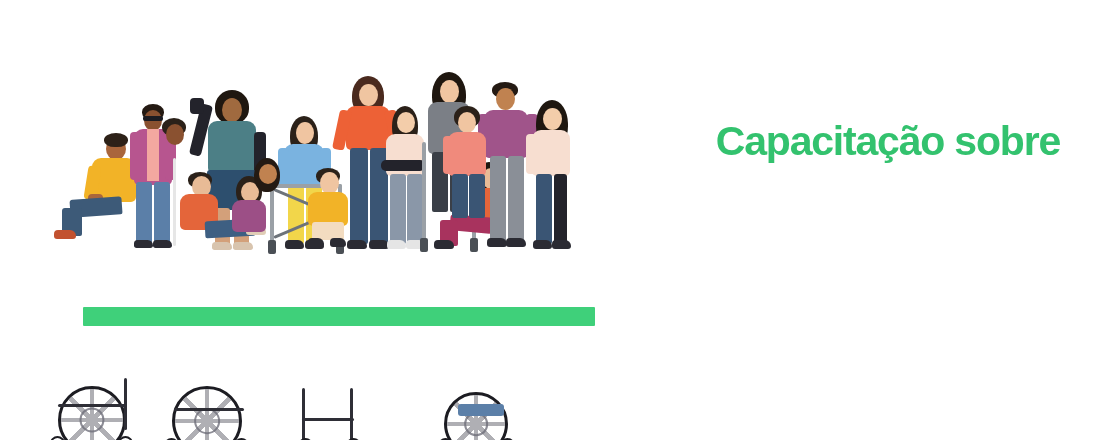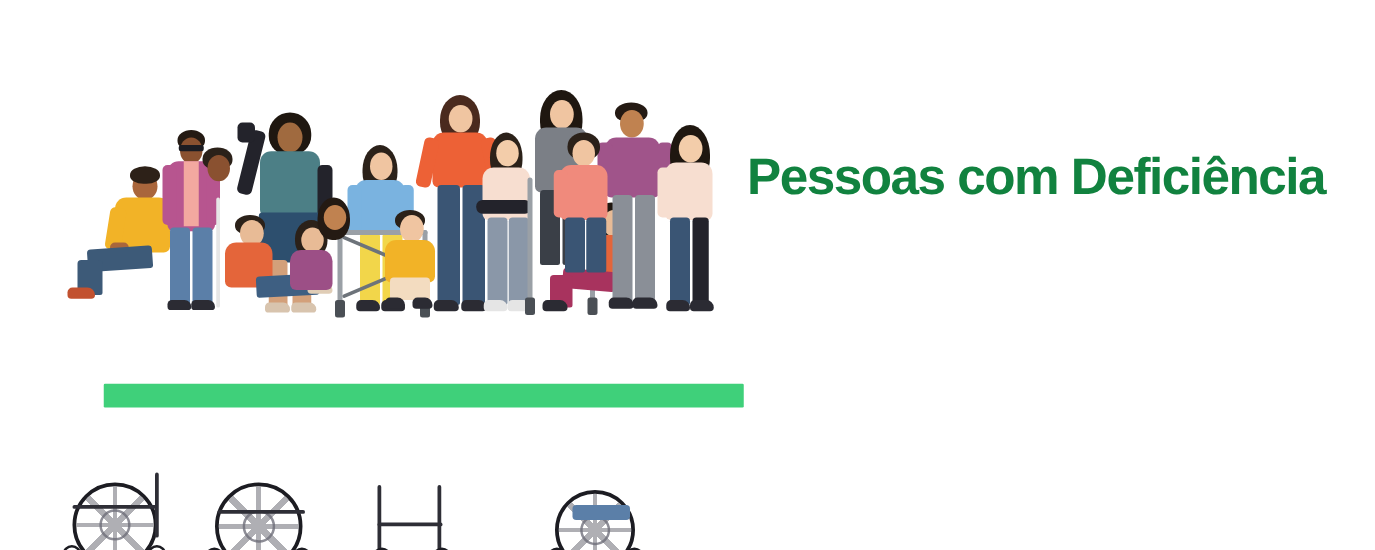--- a/index.html
+++ b/index.html
@@ -283,21 +283,21 @@
       <div>
         <div class="hair" style="left:122px;top:60px;width:24px;height:18px;background:#2b2119;"></div>
         <div class="head" style="left:126px;top:66px;width:18px;height:21px;background:#8a5130;"></div>
       </div>
 
     </div>
     <div class="ground"></div>
   </div>
 
   <div class="headline">
-    <span class="hl2">Pessoas com Deficiência</span>
+    <span class="hl1">Capacitação sobre</span>
   </div>
 
   <div class="footer">
 
     
     
 
     
     
 

